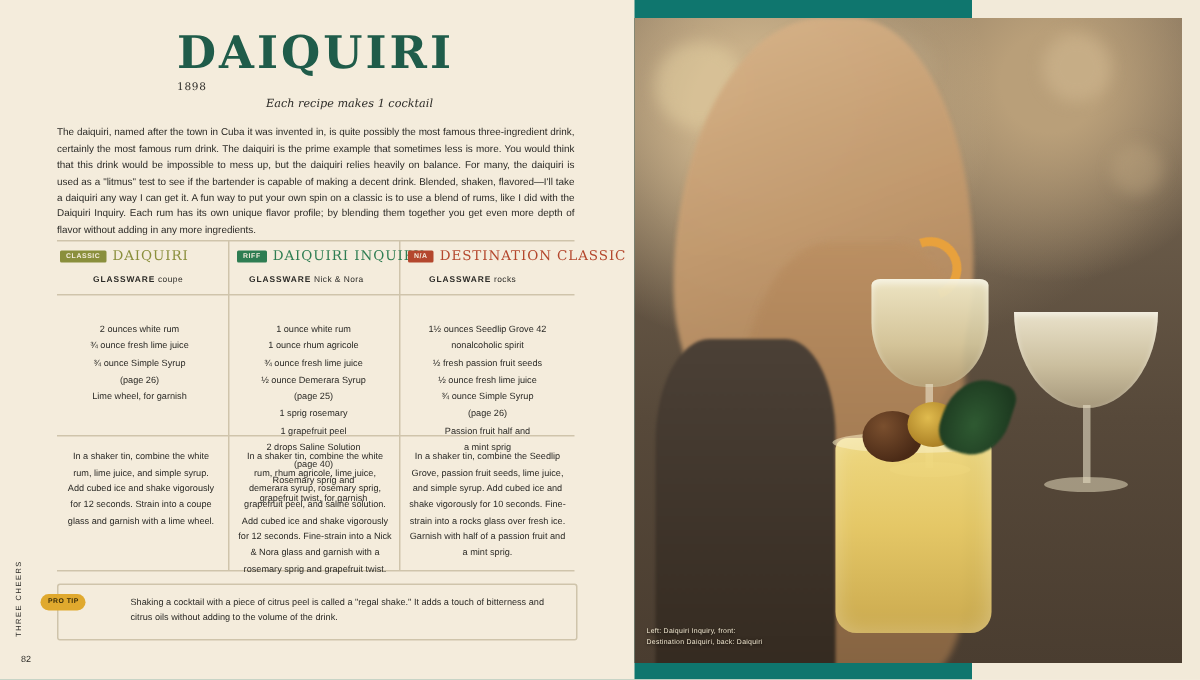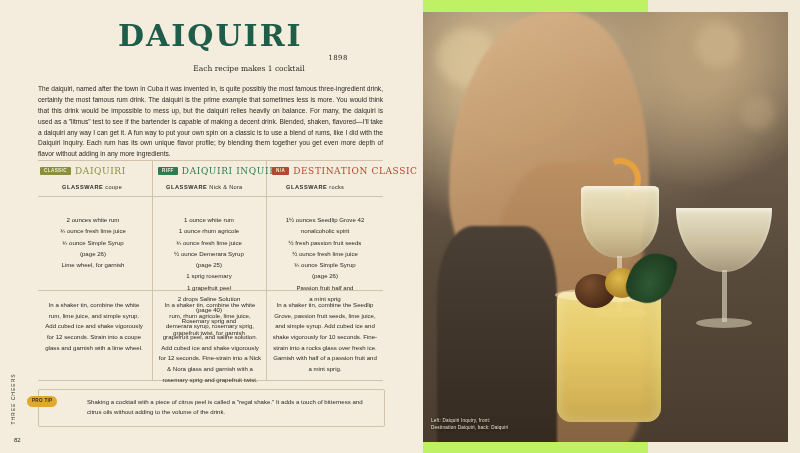--- a/index.html
+++ b/index.html
@@ -10,21 +10,21 @@
     width: 800px;
     height: 453px;
     background: #f2ead9;
     font-family: "Liberation Sans", sans-serif;
     overflow: hidden;
   }
   .page {
     position: relative;
     width: 648px;
     height: 453px;
-    background: #bef264;
+    background: #0f766e;
   }
   
   .left-page {
     position: absolute;
     left: 0;
     top: 0;
     width: 423px;
     height: 453px;
     background: #f4ecdc;
   }
@@ -36,35 +36,36 @@
     font-weight: bold;
     font-size: 30px;
     letter-spacing: 2px;
     color: #1f5c4a;
   }
   .year {
     position: absolute;
     left: 118px;
     top: 54px;
     width: 230px;
-    text-align: right;
+    text-align: left;
     font-family: "DejaVu Serif", serif;
     font-size: 7px;
     color: #2c2b27;
     letter-spacing: .5px;
   }
   .makes {
     position: absolute;
-    left: 134px;
+    left: 118px;
     top: 64px;
     width: 230px;
     text-align: center;
     font-family: "DejaVu Serif", serif;
     font-size: 7.5px;
     color: #2c2b27;
+    font-style: italic;
   }
   .intro {
     position: absolute;
     left: 38px;
     top: 84px;
     width: 345px;
     font-size: 6.6px;
     line-height: 1.65;
     color: #2b2a26;
     text-align: justify;

